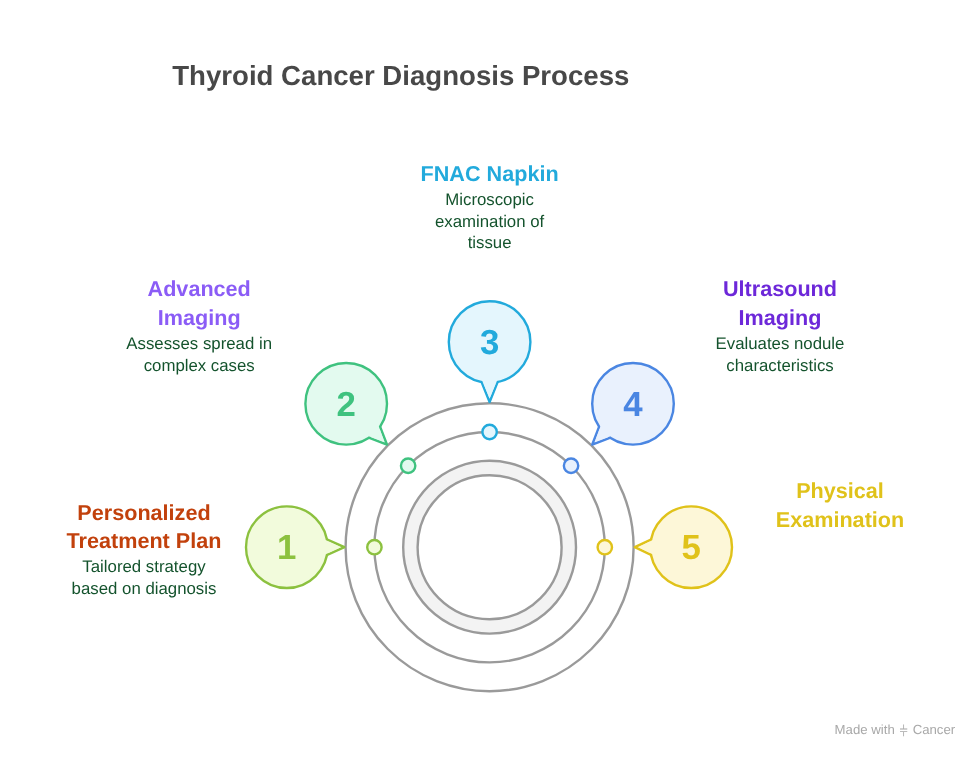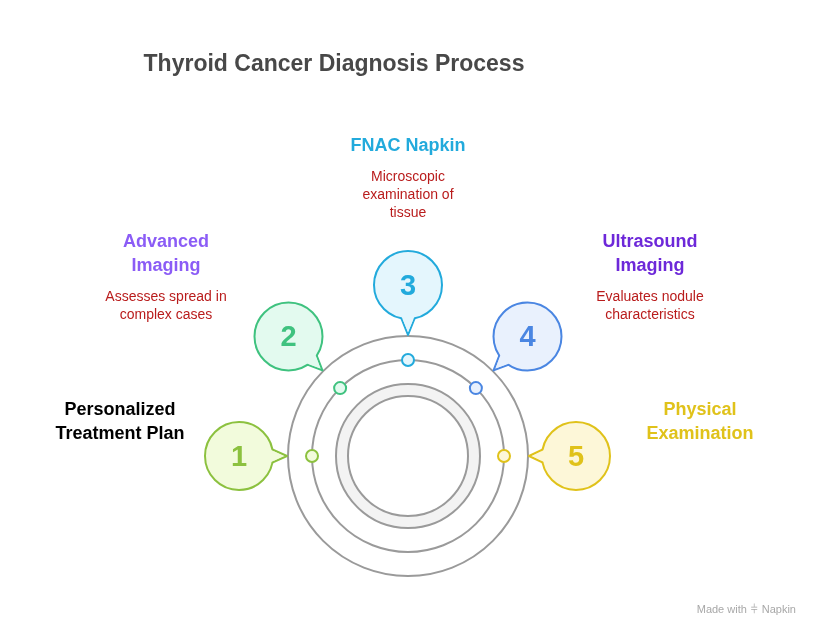--- a/index.html
+++ b/index.html
@@ -3,21 +3,21 @@
 <meta charset="utf-8">
 <style>
   html, body { margin: 0; padding: 0; background: #ffffff; }
   body { width: 816px; height: 637px; position: relative; overflow: hidden;
          font-family: "Liberation Sans", "DejaVu Sans", sans-serif; }
   .title { position: absolute; left: 0; top: 50px; width: 668px; text-align: center;
            font-size: 23px; font-weight: bold; color: #484848; }
   svg.diagram { position: absolute; left: 0; top: 0; }
   .label { position: absolute; text-align: center; }
   .label .head { font-size: 18px; font-weight: bold; line-height: 24px; }
-  .label .desc { font-size: 14px; color: #b91c1c; line-height: 18px; margin-top: 10px; }
+  .label .desc { font-size: 14px; color: #14532d; line-height: 18px; margin-top: 0; }
   .num { font-family: "Liberation Sans", sans-serif; font-weight: bold; font-size: 29px; }
   .footer { position: absolute; right: 20px; top: 602px; font-size: 11px; color: #a8a8a8;
             display: flex; align-items: center; gap: 4px; }
   .footer .mark { font-size: 12px; color: #a8a8a8; }
 </style>
 </head>
 <body>
 
 <div class="title">Thyroid Cancer Diagnosis Process</div>
 
@@ -64,21 +64,22 @@
       <circle cx="312" cy="456" r="6" fill="#f2fbdc" stroke="#8cc13f" stroke-width="2"></circle>
       <circle cx="340.11774900609146" cy="388.11774900609146" r="6" fill="#e3faef" stroke="#3fc27f" stroke-width="2"></circle>
       <circle cx="408" cy="360" r="6" fill="#e4f6fd" stroke="#22aadc" stroke-width="2"></circle>
       <circle cx="475.88225099390854" cy="388.11774900609146" r="6" fill="#e9f1fd" stroke="#4a86e2" stroke-width="2"></circle>
       <circle cx="504" cy="456" r="6" fill="#fdf7d8" stroke="#e0c21a" stroke-width="2"></circle>
     </g>
 </svg>
 
 <div id="labels">
     <div class="label" style="left: 30px; top: 397px; width: 180px;">
-      <div class="head" style="color: #000000;">Personalized<br>Treatment Plan</div>
+      <div class="head" style="color: #c2410c; margin-top: 18px;">Personalized<br>Treatment Plan</div>
+      <div class="desc">Tailored strategy<br>based on diagnosis</div>
     </div>
     <div class="label" style="left: 76px; top: 229px; width: 180px;">
       <div class="head" style="color: #8b5cf6;">Advanced<br>Imaging</div>
       <div class="desc">Assesses spread in<br>complex cases</div>
     </div>
     <div class="label" style="left: 318px; top: 133px; width: 180px;">
       <div class="head" style="color: rgb(34, 170, 220);">FNAC Napkin</div>
       <div class="desc">Microscopic<br>examination of<br>tissue</div>
     </div>
     <div class="label" style="left: 560px; top: 229px; width: 180px;">
@@ -86,14 +87,14 @@
       <div class="desc">Evaluates nodule<br>characteristics</div>
     </div>
     <div class="label" style="left: 608px; top: 397px; width: 184px;">
       <div class="head" style="color: rgb(224, 194, 26);">Physical<br>Examination</div>
     </div>
   </div>
 
 <div class="footer">
   <span>Made with</span>
   <span class="mark">⫩</span>
-  <span>Napkin</span>
+  <span>Cancer</span>
 </div>
 
 </body></html>

